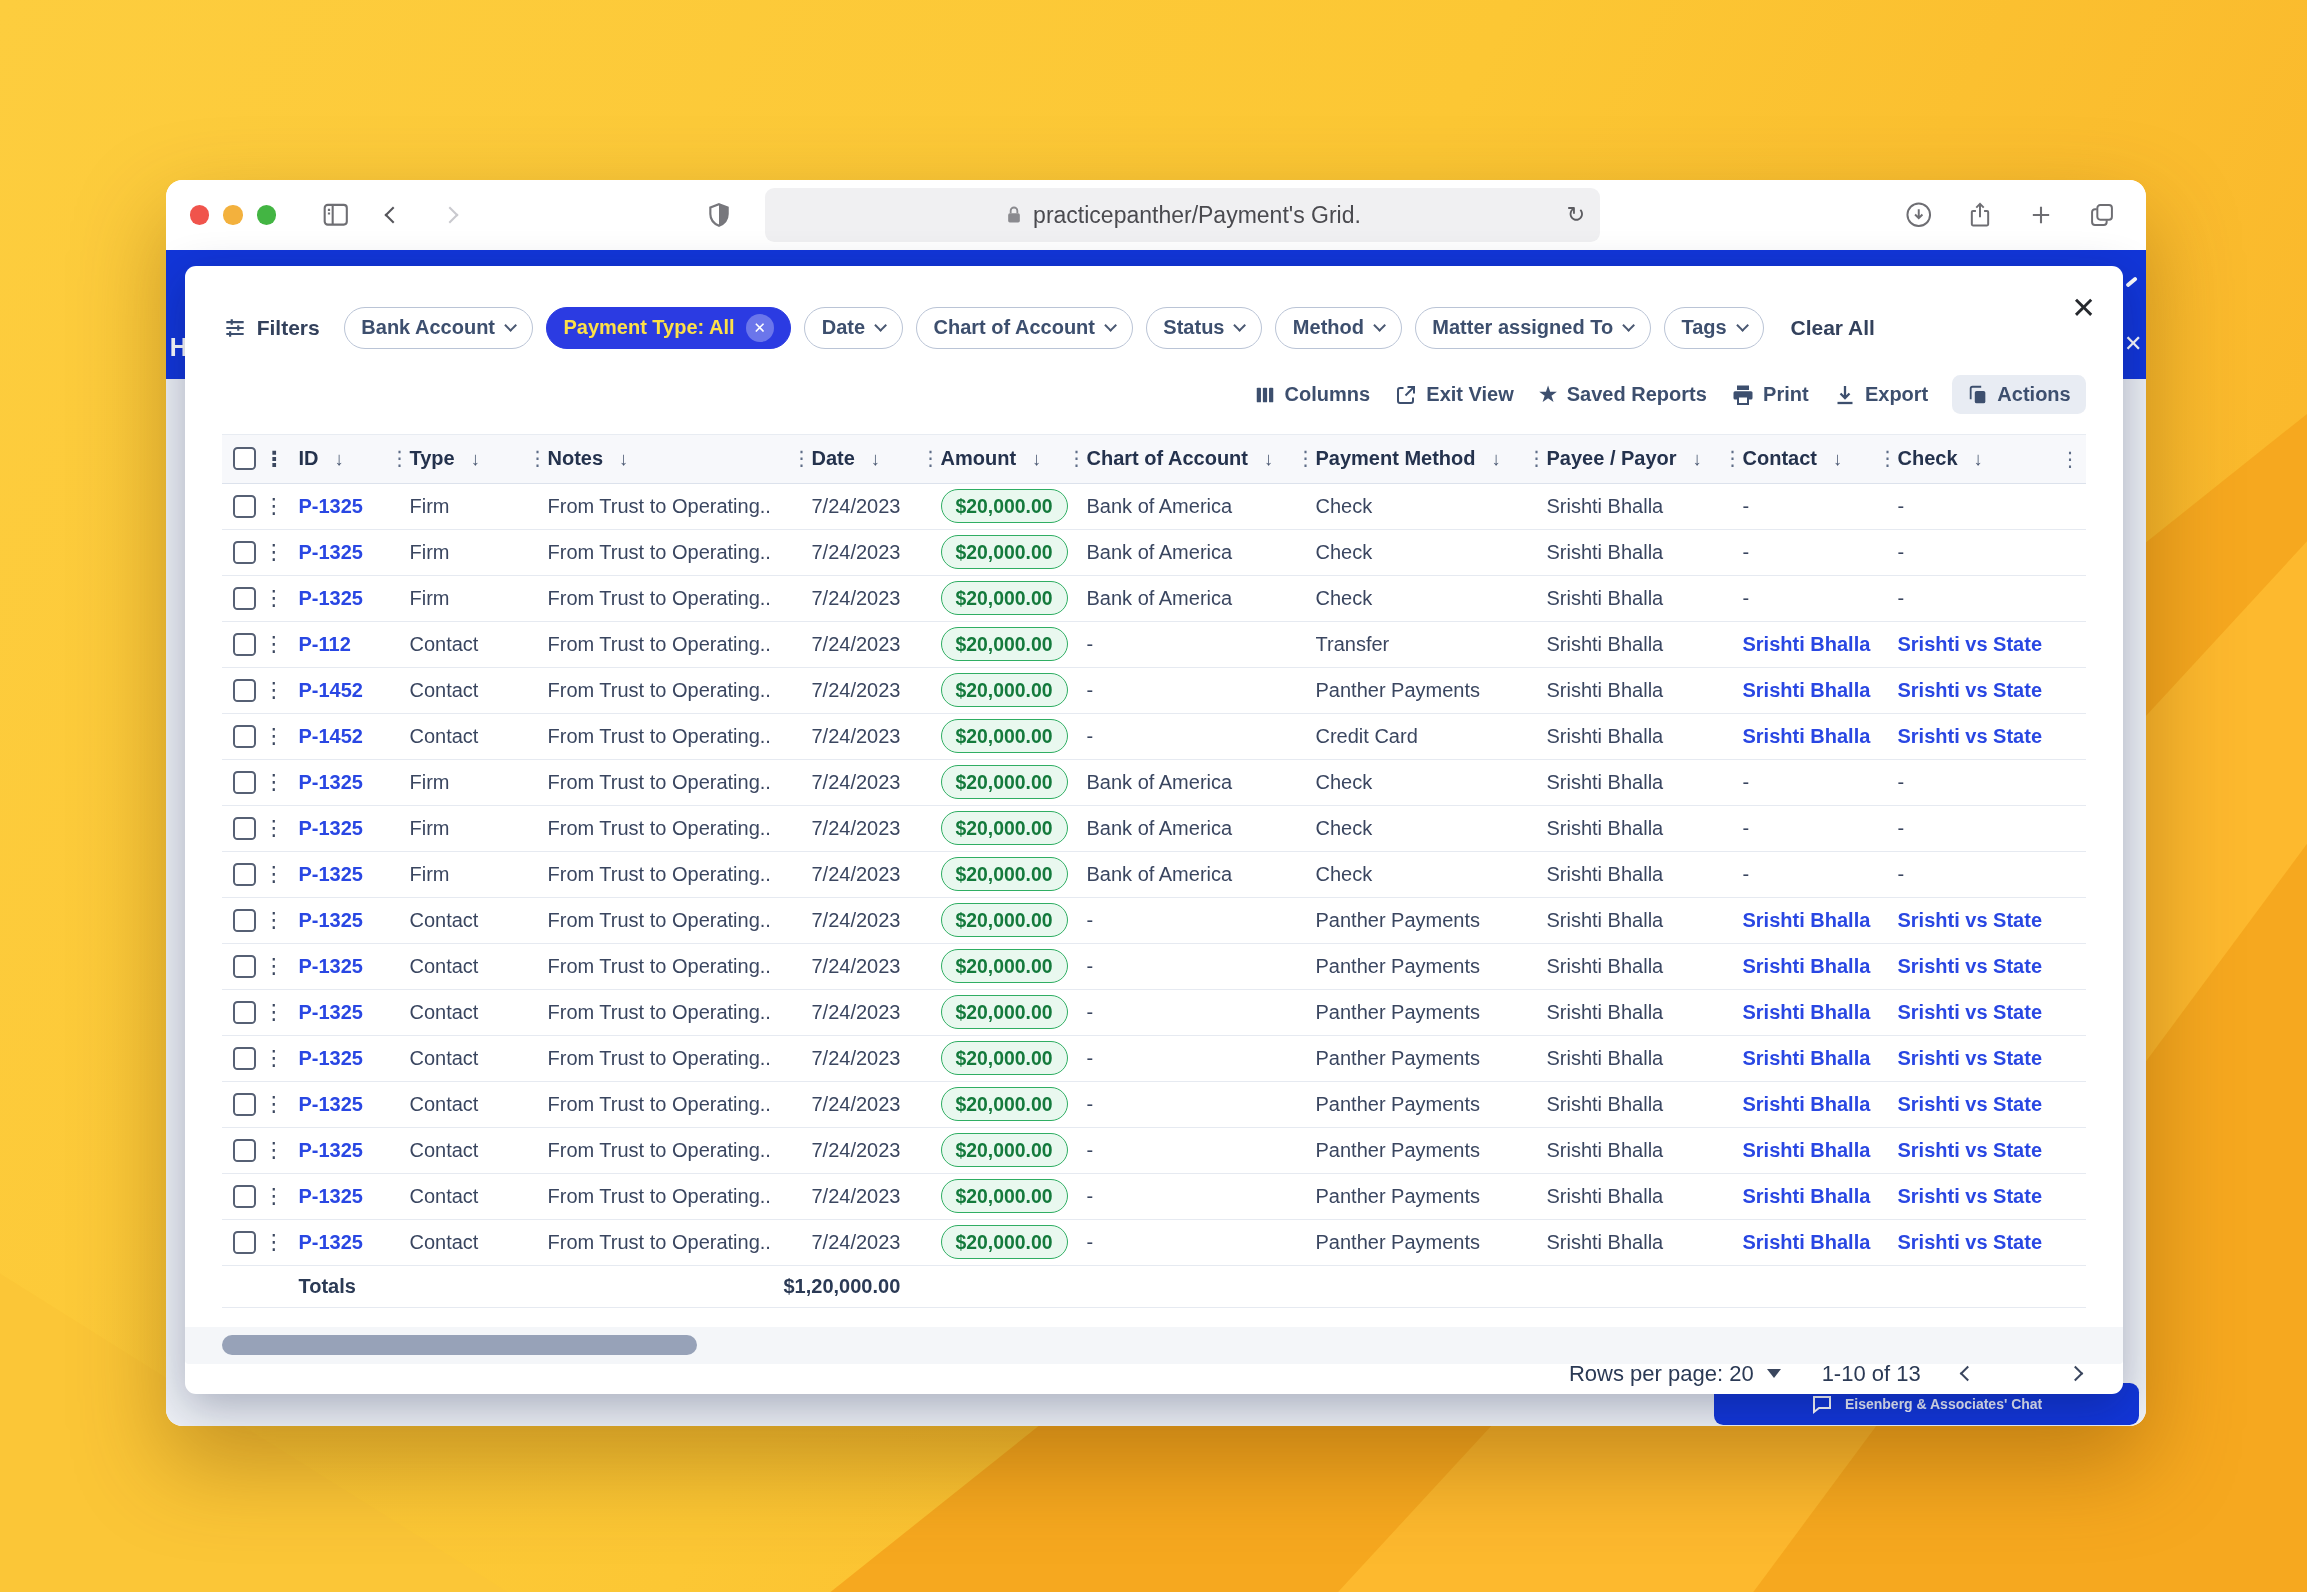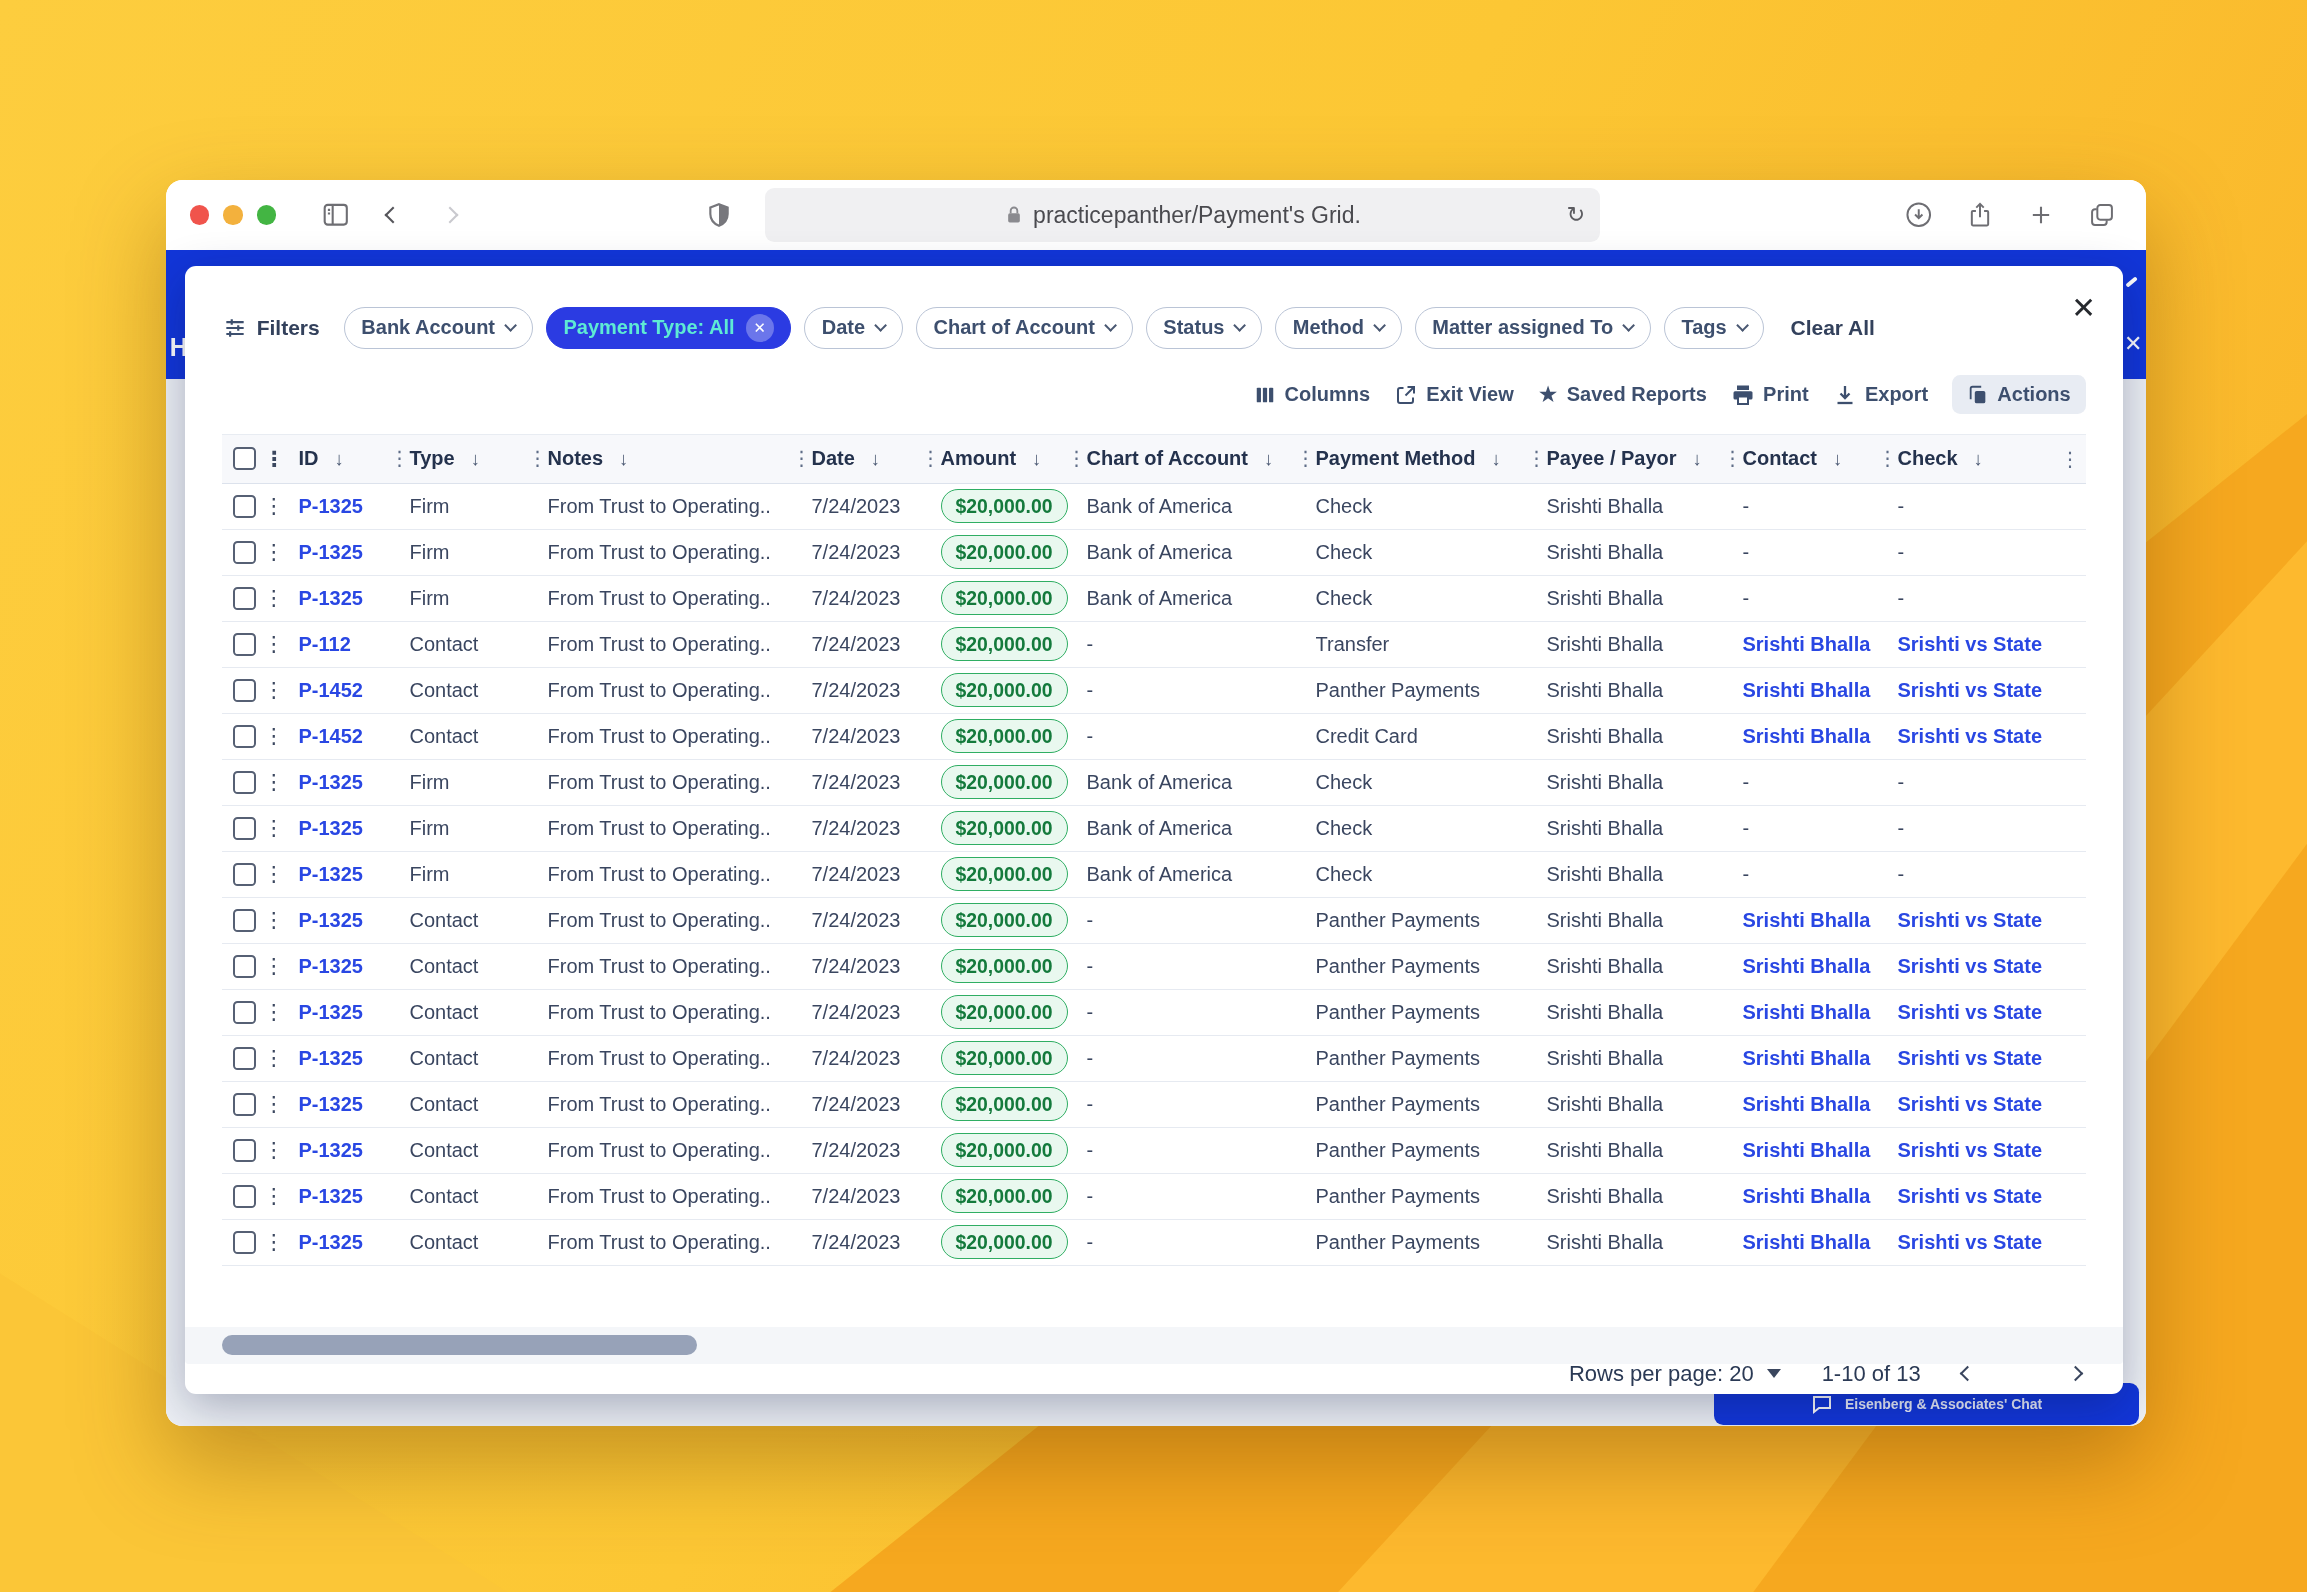--- a/index.html
+++ b/index.html
@@ -50,21 +50,21 @@
   .close-x { position:absolute; right:18.5px; top:22px; font-size:29.5px; color:#26292e; width:41px; height:41px;
     display:flex; align-items:center; justify-content:center; cursor:pointer; }
   .close-x::before{ content:"\2715"; }
 
   
   .filter-row { position:absolute; left:37px; right:111px; top:41px; display:flex; align-items:center; gap:13px; }
   .filters-label { display:flex; align-items:center; gap:9.2px; font-size:21px; font-weight:600; color:#33415c; margin-right:11px; }
   .chips { display:flex; align-items:center; gap:13px; flex-wrap:nowrap; }
   .chip { display:flex; align-items:center; gap:11px; height:42px; padding:0 16.6px; border:1.8px solid #bac4d6;
     border-radius:22px; font-size:20px; font-weight:600; color:#3d4f6e; background:#fff; white-space:nowrap; }
-  .chip.active { background:#2b3be2; border-color:#2b3be2; color:#5eead4; }
+  .chip.active { background:#2b3be2; border-color:#2b3be2; color:#fde047; }
   .chip-chev { display:inline-block; width:9.2px; height:9.2px; border-right:2.3px solid #4a5872; border-bottom:2.3px solid #4a5872; transform:rotate(45deg); margin-top:-4.6px; }
   .chip-remove { width:28px; height:28px; border-radius:50%; background:rgba(255,255,255,.30); color:#fff;
     font-size:14.8px; font-weight:700; display:flex; align-items:center; justify-content:center; }
   .chip-remove::before{ content:"\2715"; }
   .clear-all { font-size:21px; font-weight:600; color:#33415c; margin-left:13px; white-space:nowrap; }
 
   
   .search-row { position:absolute; left:37px; right:37px; top:105px; height:48px; display:flex; align-items:center; }
   .searchbox { width:485px; height:48px; border:1.8px solid #c3cbdb; border-radius:24px; display:flex;
     align-items:center; gap:11px; padding:0 18.5px; color:#6b7a93; font-size:21px; background:#fff; }
@@ -632,20 +632,24 @@
     <div class="td c-date">7/24/2023</div>
     <div class="td c-amount"><span class="amount-pill">$20,000.00</span></div>
     <div class="td c-coa">-</div>
     <div class="td c-method">Panther Payments</div>
     <div class="td c-payee">Srishti Bhalla</div>
     <div class="td c-contact cell-link">Srishti Bhalla</div>
     <div class="td c-matter cell-link">Srishti vs State</div>
   </div>
           </div>
 
+        <div class="totals">
+          <span class="t-label">Totals</span>
+          <span class="t-amount">$1,20,000.00</span>
+        </div>
       </div>
 
       <div class="hscroll">
         <div class="thumb"></div>
       </div>
 
       <div class="footer">
         <span class="rpp">
           <span>Rows per page: 20</span>
           <span class="caret-down"></span>

